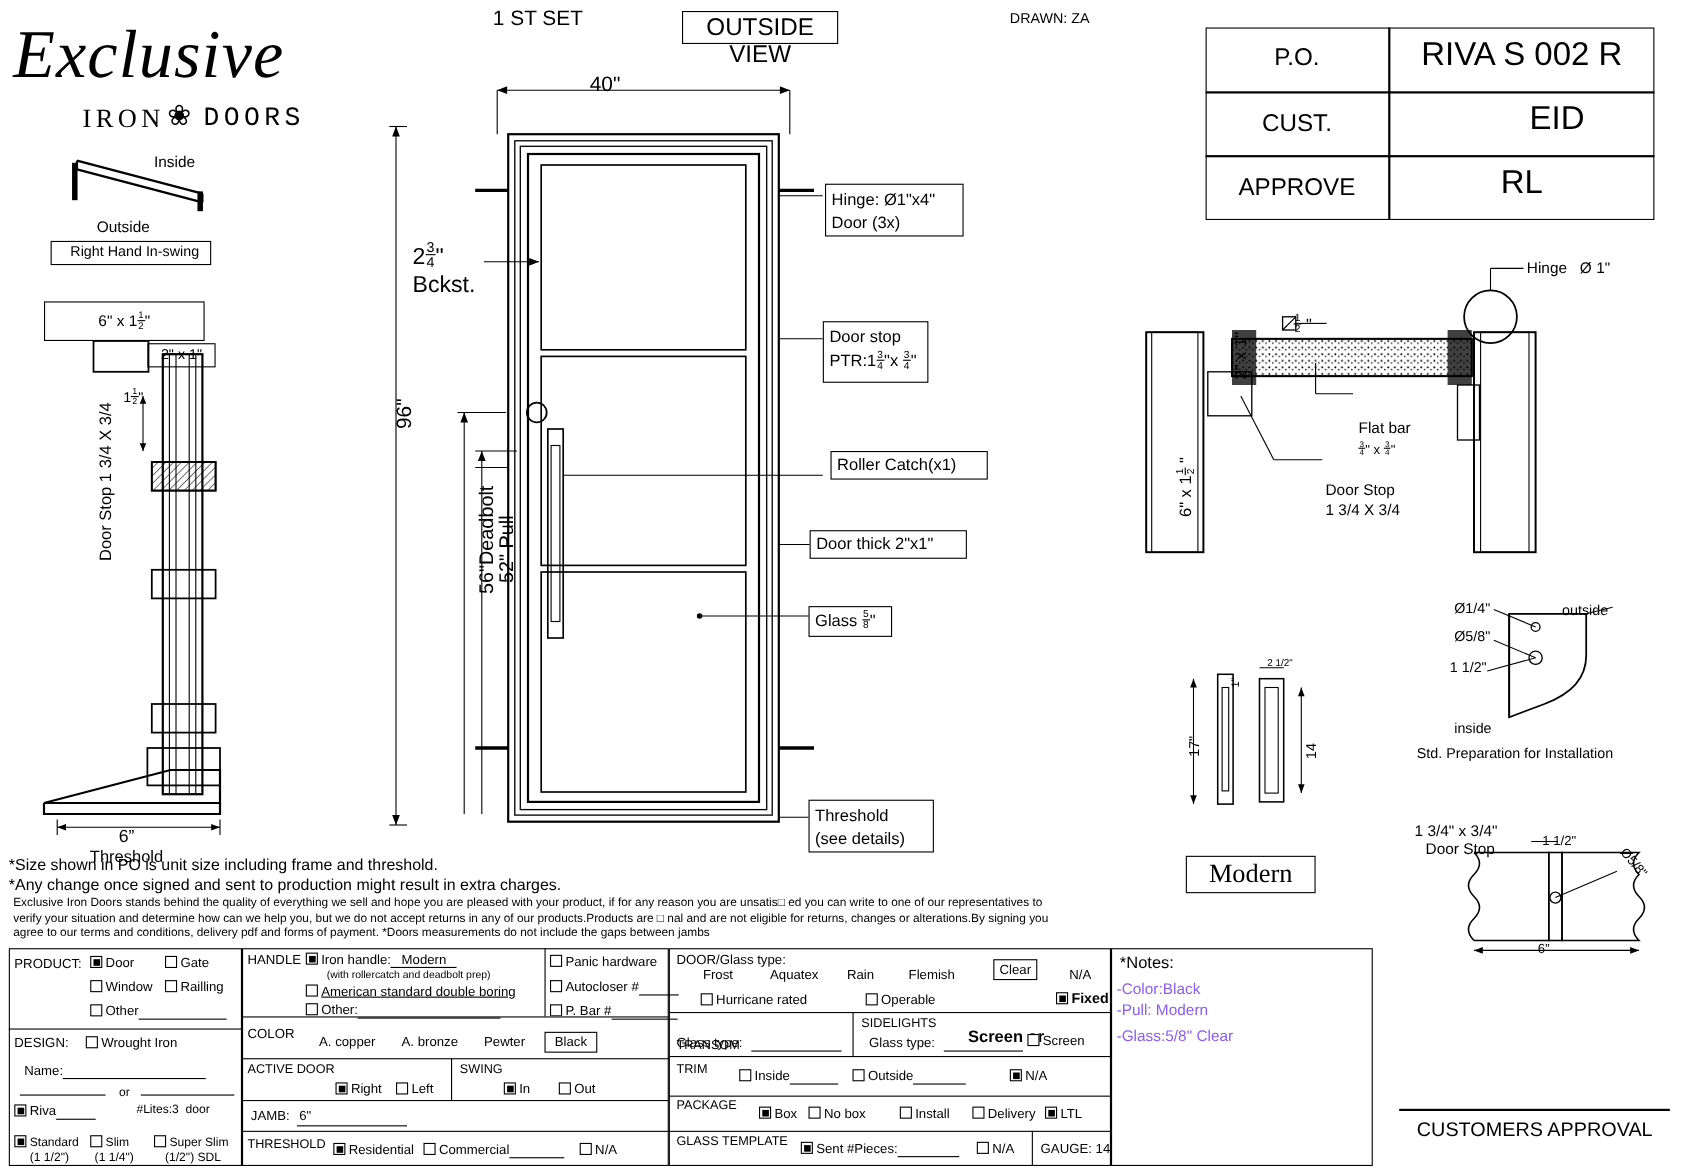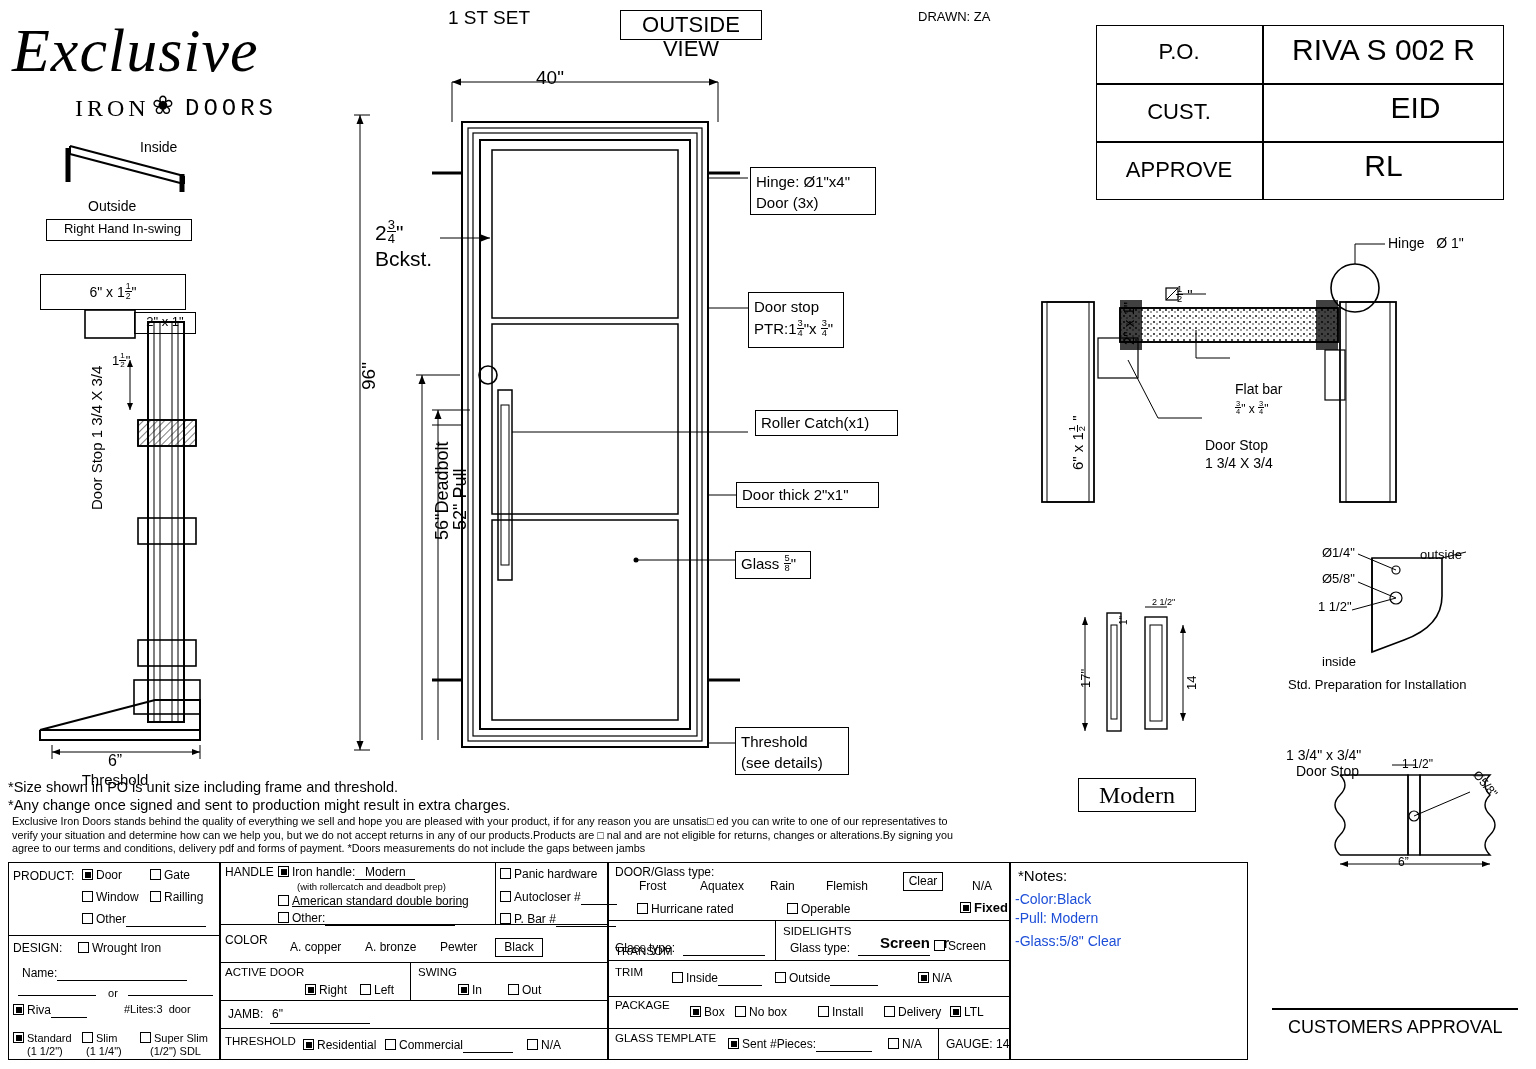--- a/index.html
+++ b/index.html
@@ -1,21 +1,21 @@
 <!DOCTYPE html>
 <html><head>
 <meta charset="utf-8">
 <style>
   html,body{margin:0;padding:0;background:#fff;}
   body{width:1536px;height:1069px;position:relative;font-family:"Liberation Sans",sans-serif;color:#000;overflow:hidden;}
   .abs{position:absolute;}
   .t{position:absolute;white-space:pre;line-height:1.05;}
   .bx{position:absolute;border:1.5px solid #000;box-sizing:border-box;}
   .ln{position:absolute;background:#000;}
-  .red{color:#1d4ed8;}
+  .red{color:#8b5cf6;}
   .ctr{text-align:center;}
   .small{font-size:10px;}
   .boxlabel{position:absolute;border:1.5px solid #000;padding:2px 5px;box-sizing:border-box;background:#fff;font-size:16px;}
   .frac{display:inline-block;vertical-align:-0.25em;text-align:center;font-size:0.62em;line-height:1;}
   .frac span{display:block;padding:0 1px;}
   .frac .num{border-bottom:1px solid #000;}
   .chk{display:inline-block;width:11px;height:11px;border:1.4px solid #000;box-sizing:border-box;vertical-align:-1px;margin-right:3px;background:#fff;}
   .chk.on{background:#fff;position:relative;}
   .chk.on::after{content:"";position:absolute;left:1.5px;top:1.5px;right:1.5px;bottom:1.5px;background:#000;}
   .ul{border-bottom:1.2px solid #000;display:inline-block;}

